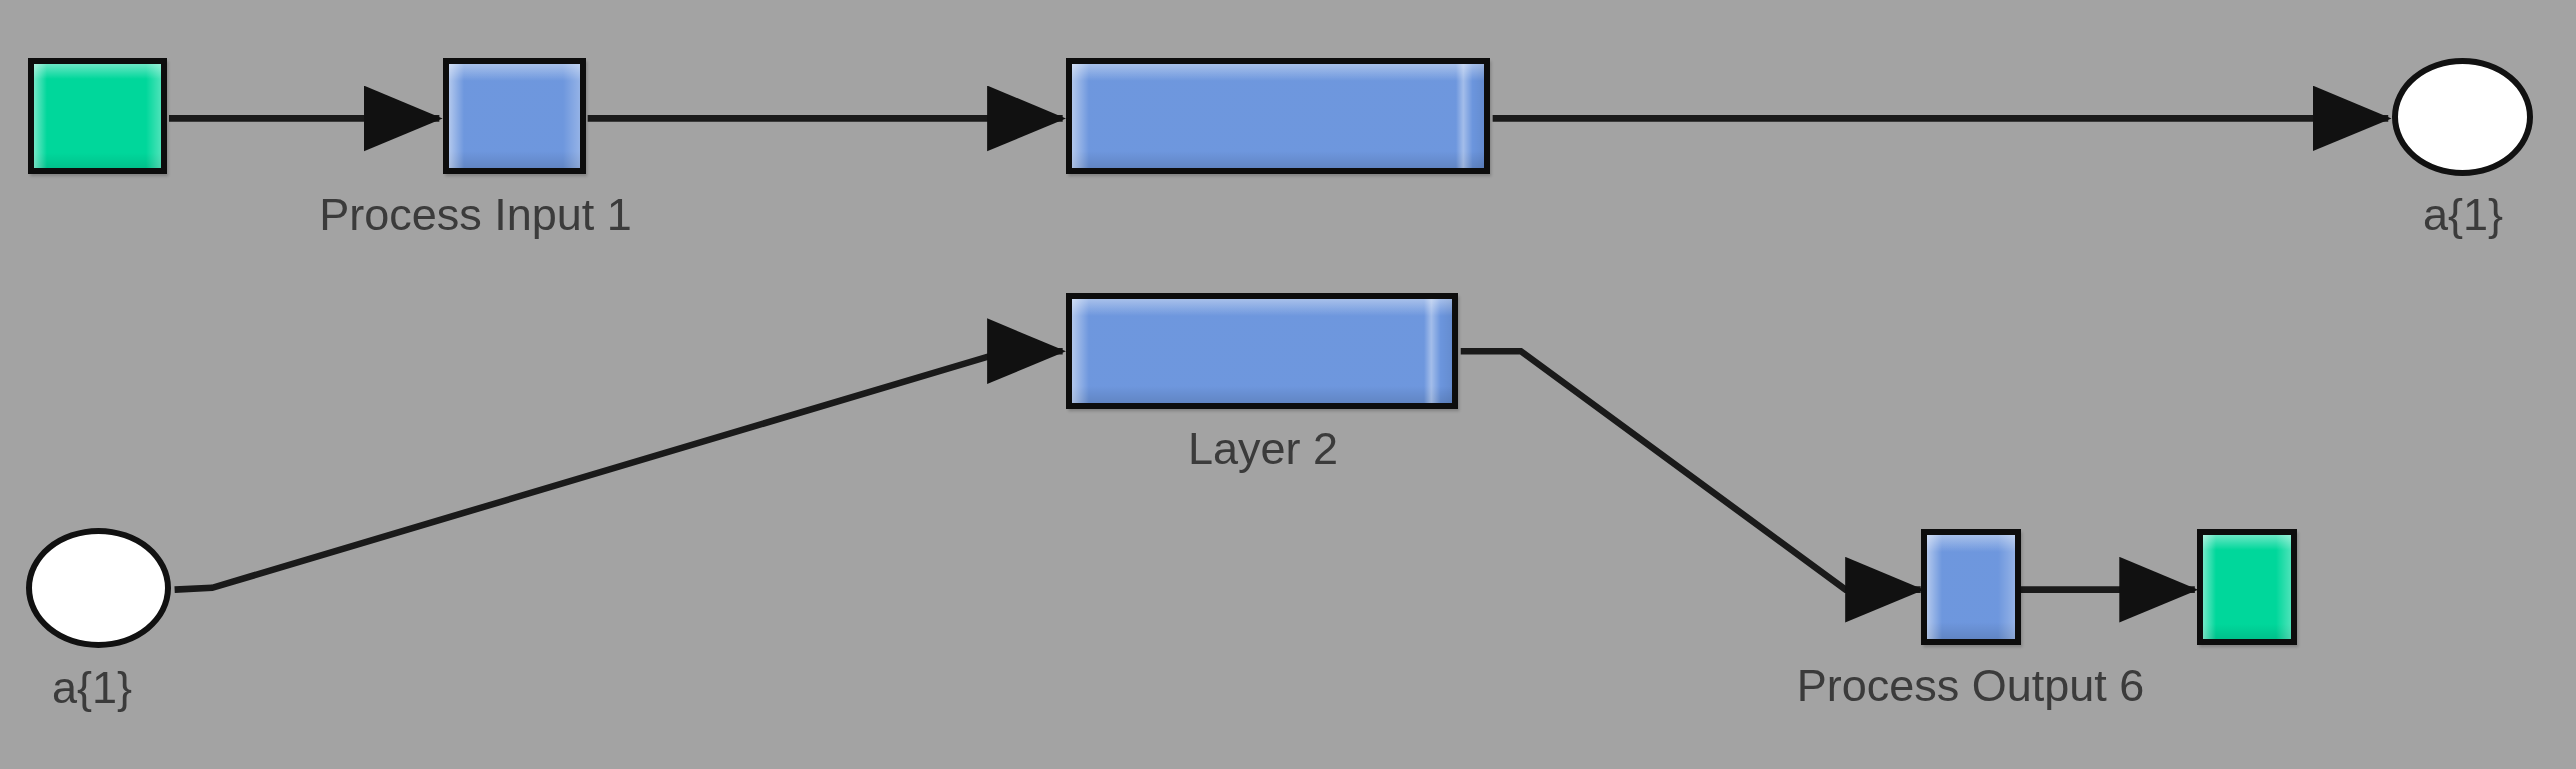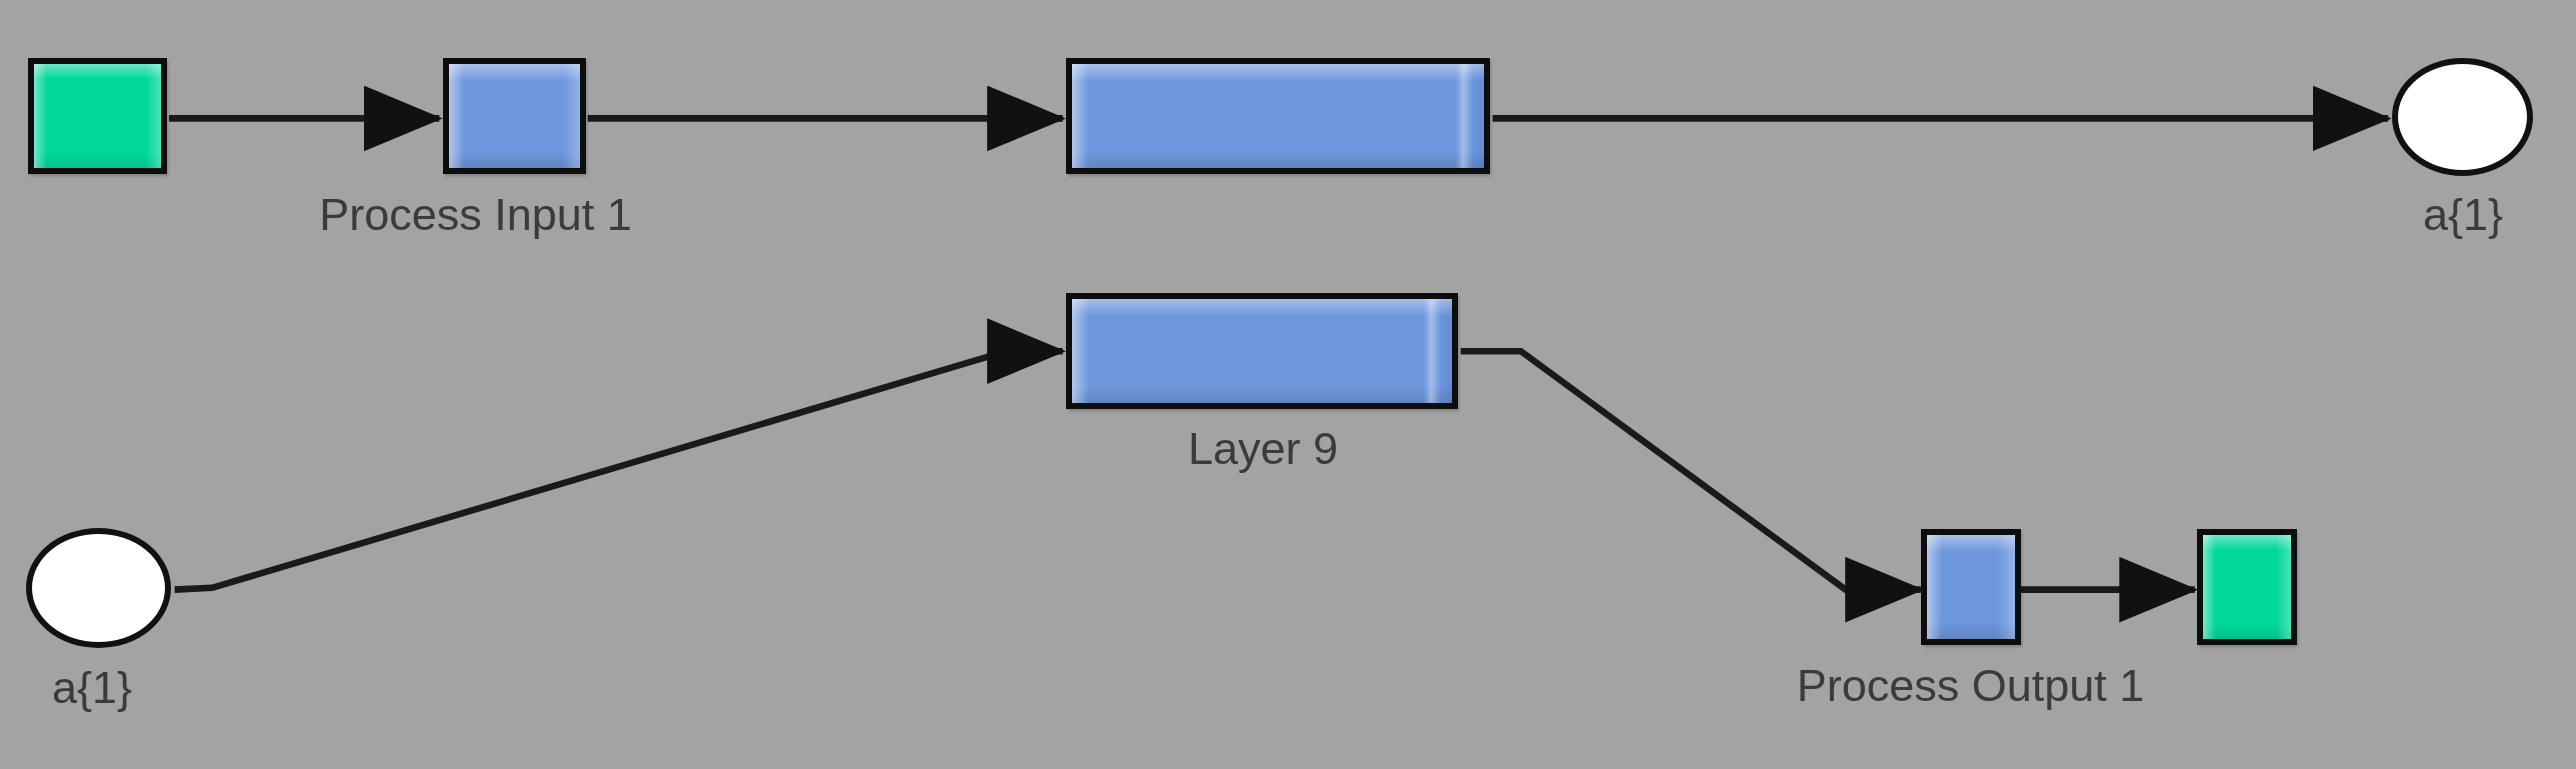--- a/index.html
+++ b/index.html
@@ -127,24 +127,24 @@
 
   <div class="node proc-block small" style="left:443px; top:58px; width:143px; height:116px;"></div>
   <div class="label" style="left:269px; top:192px; width:413px;">Process Input 1</div>
 
   <div class="node proc-block" style="left:1066px; top:58px; width:424px; height:116px;"></div>
 
   <div class="node circle-node" style="left:2392px; top:58px; width:141px; height:118px;"></div>
   <div class="label" style="left:2322px; top:192px; width:282px;">a{1}</div>
 
   <div class="node proc-block" style="left:1066px; top:293px; width:392px; height:116px;"></div>
-  <div class="label" style="left:1075px; top:426px; width:376px;">Layer 9</div>
+  <div class="label" style="left:1075px; top:426px; width:376px;">Layer 2</div>
 
   <div class="node circle-node" style="left:26px; top:528px; width:145px; height:120px;"></div>
   <div class="label" style="left:-49px; top:665px; width:282px;">a{1}</div>
 
   <div class="node proc-block small" style="left:1921px; top:529px; width:100px; height:116px;"></div>
-  <div class="label" style="left:1764px; top:663px; width:413px;">Process Output 1</div>
+  <div class="label" style="left:1764px; top:663px; width:413px;">Process Output 6</div>
 
   <div class="node io-block" style="left:2197px; top:529px; width:100px; height:116px;"></div>
 
 </div>
 
 
 </body></html>

